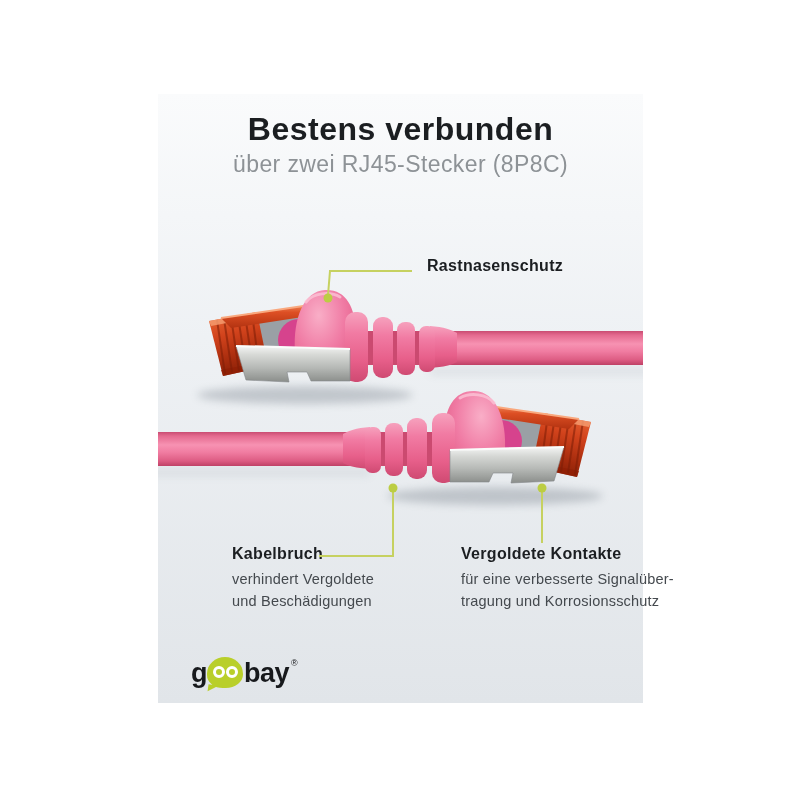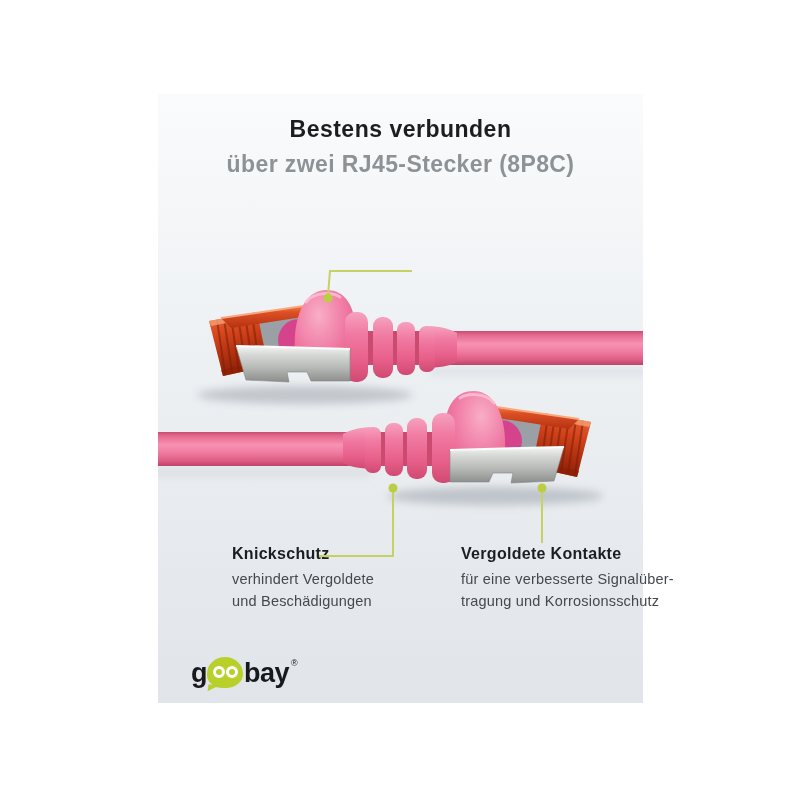--- a/index.html
+++ b/index.html
@@ -7,26 +7,26 @@
     width:800px;height:800px;position:relative;overflow:hidden;
     background:#ffffff;
     font-family:"Liberation Sans","DejaVu Sans",sans-serif;
   }
   .card{
     position:absolute;left:158px;top:94px;width:485px;height:609px;
     background:linear-gradient(180deg,var(--card-bg-top,#fafbfc) 0%,#eef1f4 40%,var(--card-bg-bottom,#e1e5e9) 100%);
   }
   .title{
     position:absolute;left:0;right:0;top:16px;margin:0;text-align:center;
-    font-size:23px;line-height:38px;font-weight:700;letter-spacing:.5px;
+    font-size:32px;line-height:38px;font-weight:700;letter-spacing:.5px;
     color:var(--title-text,#1b1e21);
   }
   .subtitle{
     position:absolute;left:0;right:0;top:56px;margin:0;text-align:center;
-    font-size:23px;line-height:28px;font-weight:700;letter-spacing:.4px;
+    font-size:23px;line-height:28px;font-weight:400;letter-spacing:.4px;
     color:var(--subtitle-text,#8d9296);
   }
   .illustration{position:absolute;left:0;top:0;}
   .annotation{position:absolute;width:230px;}
   .ann-title{
     font-size:16px;line-height:19px;font-weight:700;letter-spacing:.3px;
     color:var(--title-text,#1b1e21);margin:0;
   }
   .ann-body{
     margin:5px 0 0 0;font-size:14.5px;line-height:22px;letter-spacing:.2px;
@@ -174,23 +174,24 @@
     <span class="logo-bubble">
       <span class="logo-ring"></span>
       <span class="logo-ring"></span>
     </span>
     <span class="logo-text">bay</span>
     <span class="logo-reg">®</span>
   </div>
 </div>
 
 <div class="annotation ann-rastnasenschutz">
+  <p class="ann-title">Rastnasenschutz</p>
 </div>
 <div class="annotation ann-knickschutz">
-  <p class="ann-title">Knickschutz</p>
+  <p class="ann-title">Kabelbruch</p>
   <p class="ann-body">verhindert Vergoldete
 und Beschädigungen</p>
 </div>
 <div class="annotation ann-kontakte">
   <p class="ann-title">Vergoldete Kontakte</p>
   <p class="ann-body">für eine verbesserte Signalüber-
 tragung und Korrosionsschutz</p>
 </div>
 
 <svg class="callouts" width="800" height="800" viewBox="0 0 800 800" xmlns="http://www.w3.org/2000/svg">

